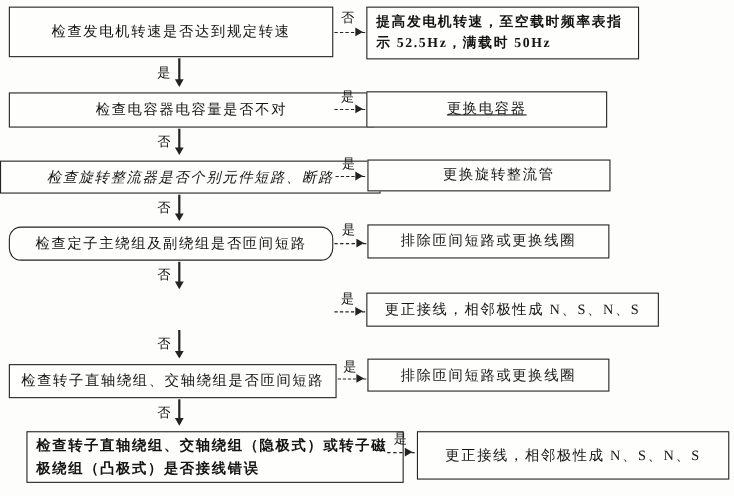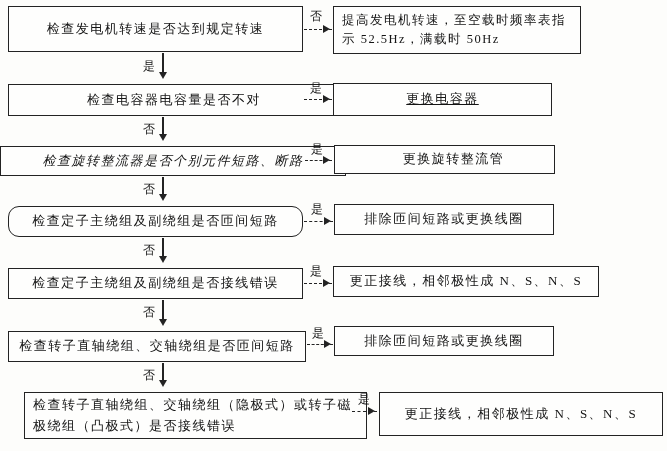--- a/index.html
+++ b/index.html
@@ -28,20 +28,21 @@
     line-height:1.45;
     padding:2px 6px;
     color:#141414;
   }
   .box.multiline{
     justify-content:flex-start;
     text-align:left;
     font-size:12.5px;
     line-height:1.55;
     padding:18px 8px;
+    font-weight:bold;
   }
   .varrow{
     position:absolute;
     width:1.5px;
     background:#232323;
   }
   .varrow::after{
     content:'';
     position:absolute;
     left:-3.4px;
@@ -97,21 +98,20 @@
   <div class="varrow" style="left:162px;top:177px;height:22px;"></div>
   <span class="lbl" style="left:141px;top:181px;">否</span>
 
   <div class="box" style="left:8px;top:206px;width:295px;height:31px;border-radius:11px;">检查定子主绕组及副绕组是否匝间短路</div>
   <div class="harrow" style="left:304px;top:221px;width:29px;"></div>
   <span class="lbl" style="left:309px;top:201px;">是</span>
   <div class="box" style="left:334px;top:204px;width:220px;height:31px;">排除匝间短路或更换线圈</div>
   <div class="varrow" style="left:162px;top:238px;height:23px;"></div>
   <span class="lbl" style="left:141px;top:242px;">否</span>
 
-  <div class="box" style="left:8px;top:268px;width:295px;height:31px;">检查定子主绕组及副绕组是否接线错误</div>
   <div class="harrow" style="left:304px;top:283px;width:28px;"></div>
   <span class="lbl" style="left:308px;top:263px;">是</span>
   <div class="box" style="left:333px;top:266px;width:266px;height:31px;">更正接线，相邻极性成 N、S、N、S</div>
   <div class="varrow" style="left:162px;top:300px;height:24px;"></div>
   <span class="lbl" style="left:141px;top:304px;">否</span>
 
   <div class="box" style="left:8px;top:331px;width:298px;height:31px;">检查转子直轴绕组、交轴绕组是否匝间短路</div>
   <div class="harrow" style="left:307px;top:344px;width:26px;"></div>
   <span class="lbl" style="left:310px;top:325px;">是</span>
   <div class="box" style="left:334px;top:326px;width:220px;height:30px;">排除匝间短路或更换线圈</div>

